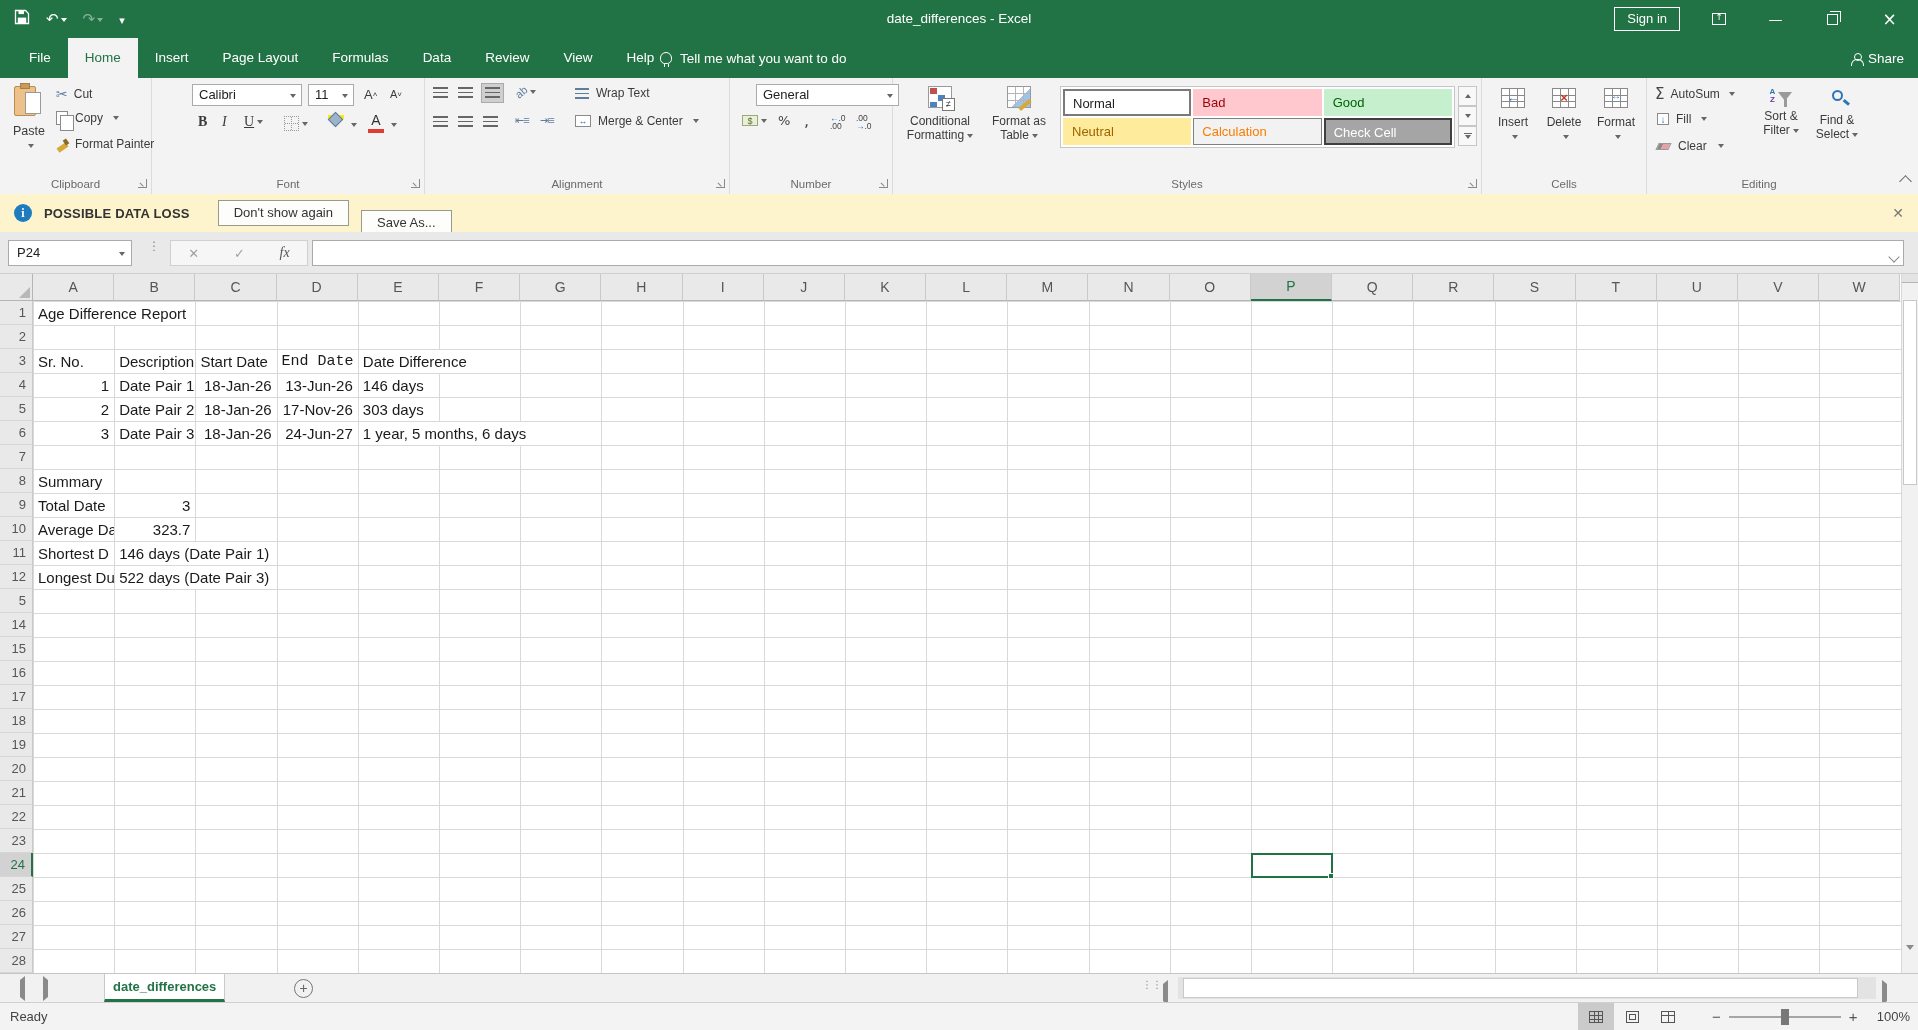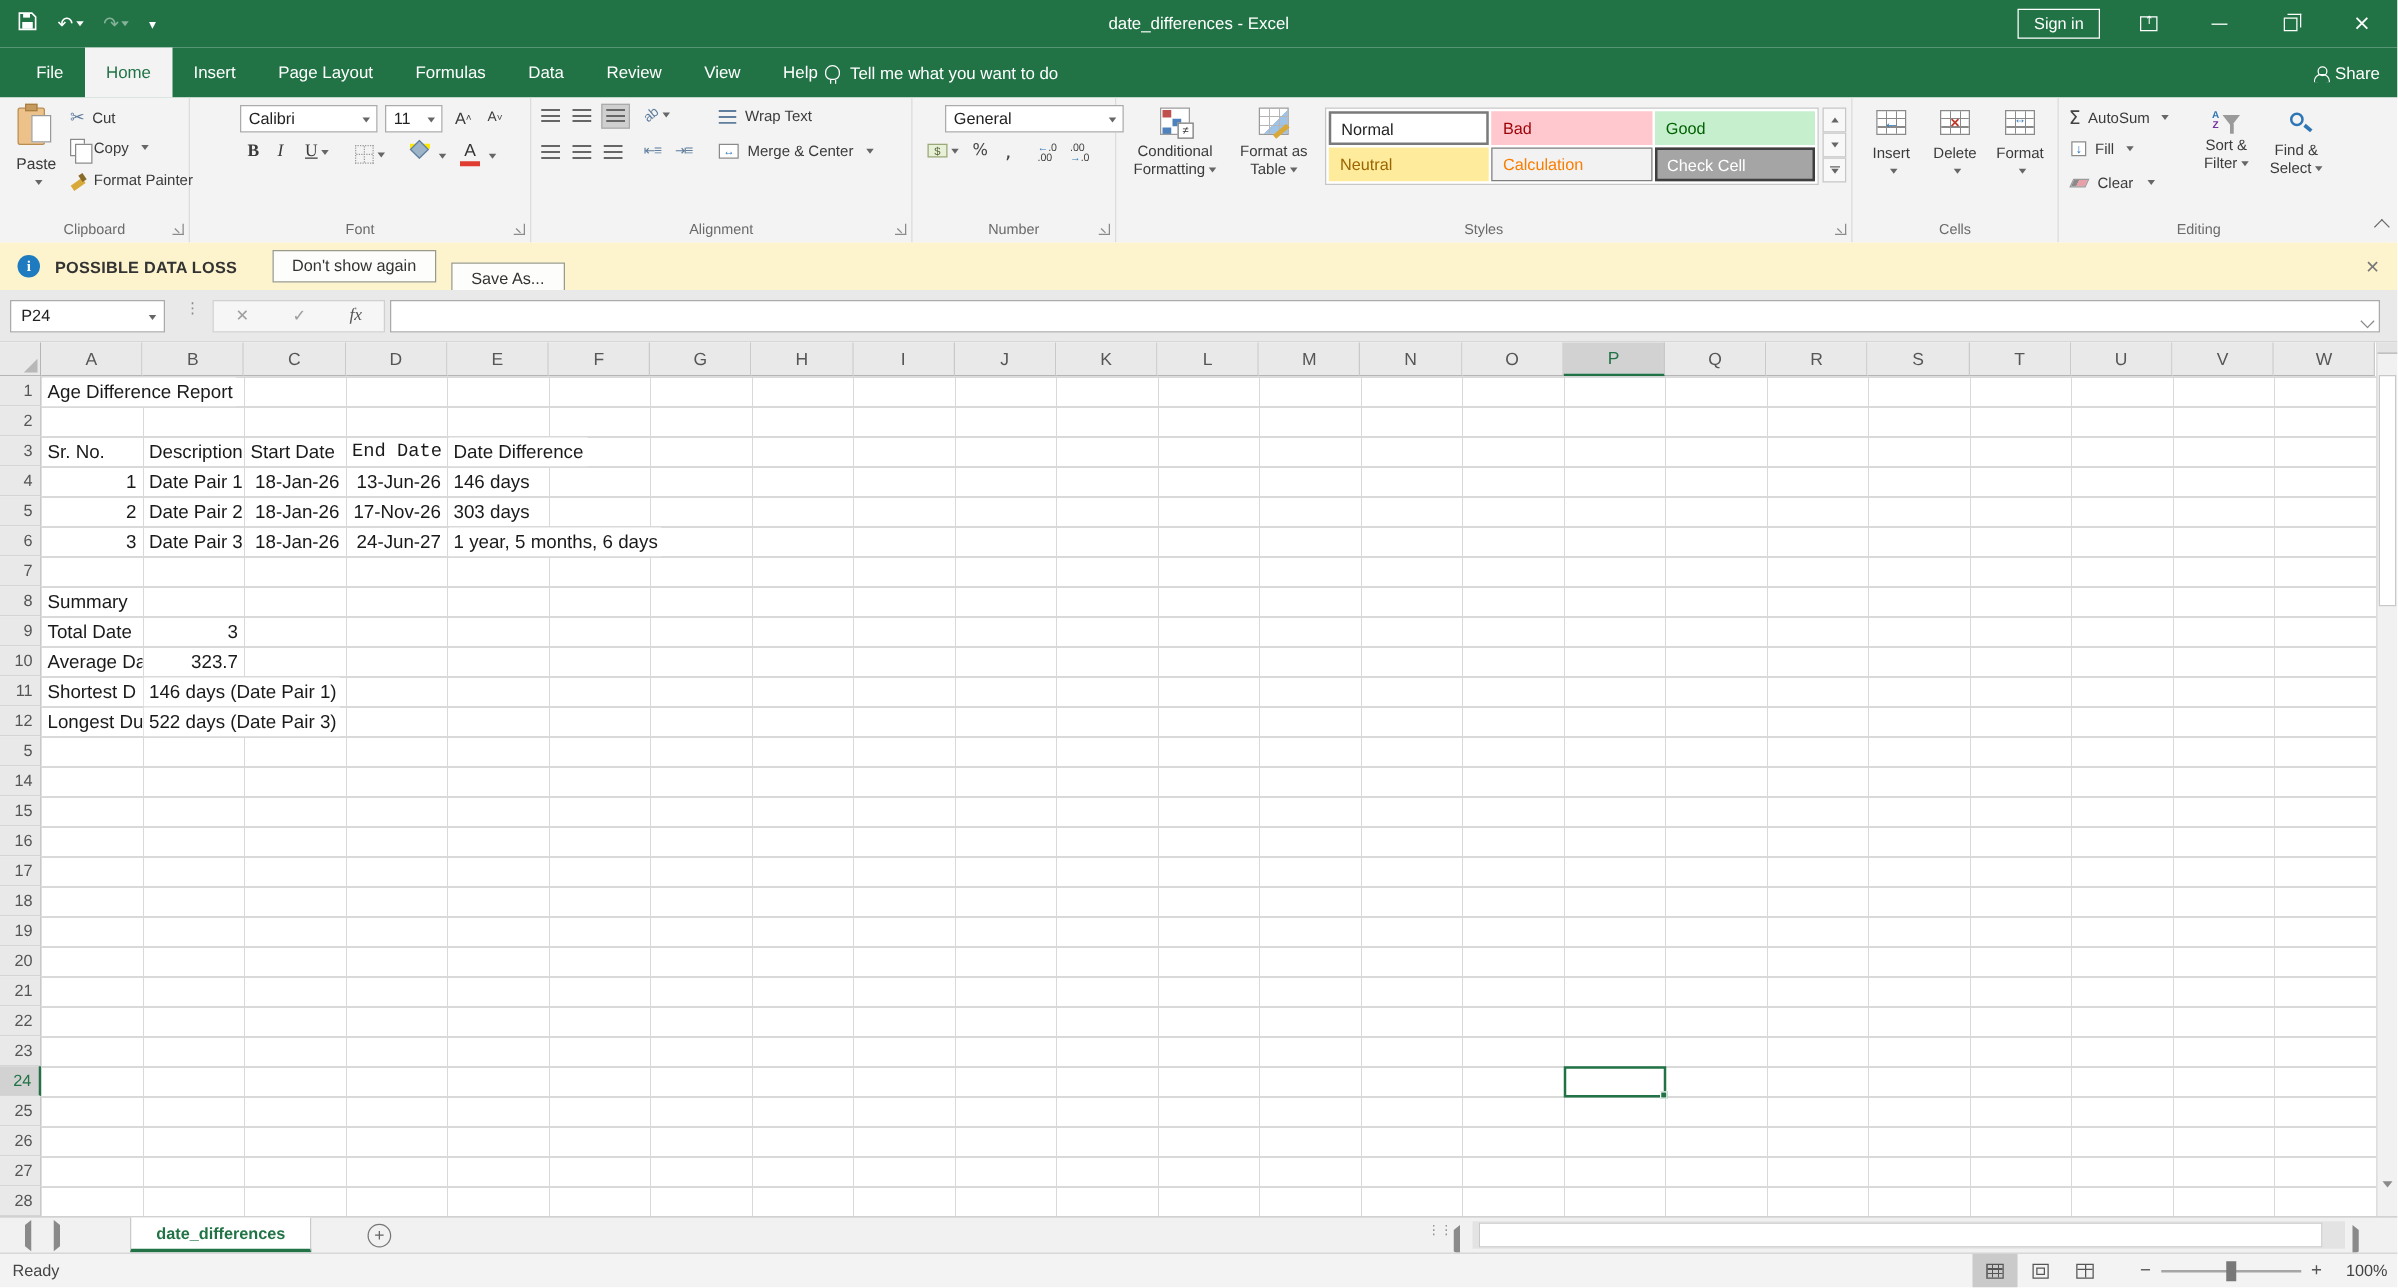--- a/index.html
+++ b/index.html
@@ -177,21 +177,21 @@
   .vs-dn { position:absolute; left:4px; bottom:5px; }
   .vs-thumb { position:absolute; left:1px; top:26px; width:14px; height:185px; background:#fff; border:1px solid #c8c8c8; }
   .tri-up-g { width:0; height:0; border-left:4px solid transparent; border-right:4px solid transparent; border-bottom:5px solid #8a8a8a; }
   .tri-dn-g { width:0; height:0; border-left:4px solid transparent; border-right:4px solid transparent; border-top:5px solid #8a8a8a; }
   .tri-l-g { width:0; height:0; border-top:4px solid transparent; border-bottom:4px solid transparent; border-right:5px solid #8a8a8a; }
   .tri-r-g { width:0; height:0; border-top:4px solid transparent; border-bottom:4px solid transparent; border-left:5px solid #8a8a8a; }
 
   
   .tabbar { position:absolute; left:0; top:973px; width:1918px; height:29px; background:#f1f1f1; border-top:1px solid #c6c6c6; }
   .nav-arrows { position:absolute; left:20px; top:0; height:29px; display:flex; gap:18px; align-items:center; }
-  .sheettab { position:absolute; left:104px; top:0; height:28px; background:#fff; border-left:1px solid #c9c9c9; border-right:1px solid #c9c9c9; border-bottom:3px solid #217346; padding:0 20px; line-height:25px; font-size:13px; font-weight:bold; color:#217346; }
+  .sheettab { position:absolute; left:104px; top:0; height:28px; background:#fff; border-left:1px solid #c9c9c9; border-right:1px solid #c9c9c9; border-bottom:3px solid #217346; padding:0 8px; line-height:25px; font-size:13px; font-weight:bold; color:#217346; }
   .addsheet { position:absolute; left:294px; top:5px; width:19px; height:19px; border:1.5px solid #767676; border-radius:50%; color:#666; font-size:14px; line-height:16px; text-align:center; }
   .hdots { position:absolute; left:1142px; top:8px; color:#8a8a8a; font-size:10px; line-height:5px; width:8px; text-align:center; }
   .hs-left { position:absolute; left:1163px; top:10px; }
   .hs-right { position:absolute; left:1882px; top:10px; }
   .hs-track { position:absolute; left:1178px; top:3px; width:698px; height:22px; background:#e3e3e3; }
   .hs-thumb { position:absolute; left:5px; top:1px; width:675px; height:20px; background:#fff; border:1px solid #c9c9c9; }
 
   
   .statusbar { position:absolute; left:0; top:1002px; width:1918px; height:28px; background:#f3f3f3; border-top:1px solid #d0d0d0; font-size:13px; color:#444; }
   .ready { position:absolute; left:10px; top:0; line-height:27px; }

